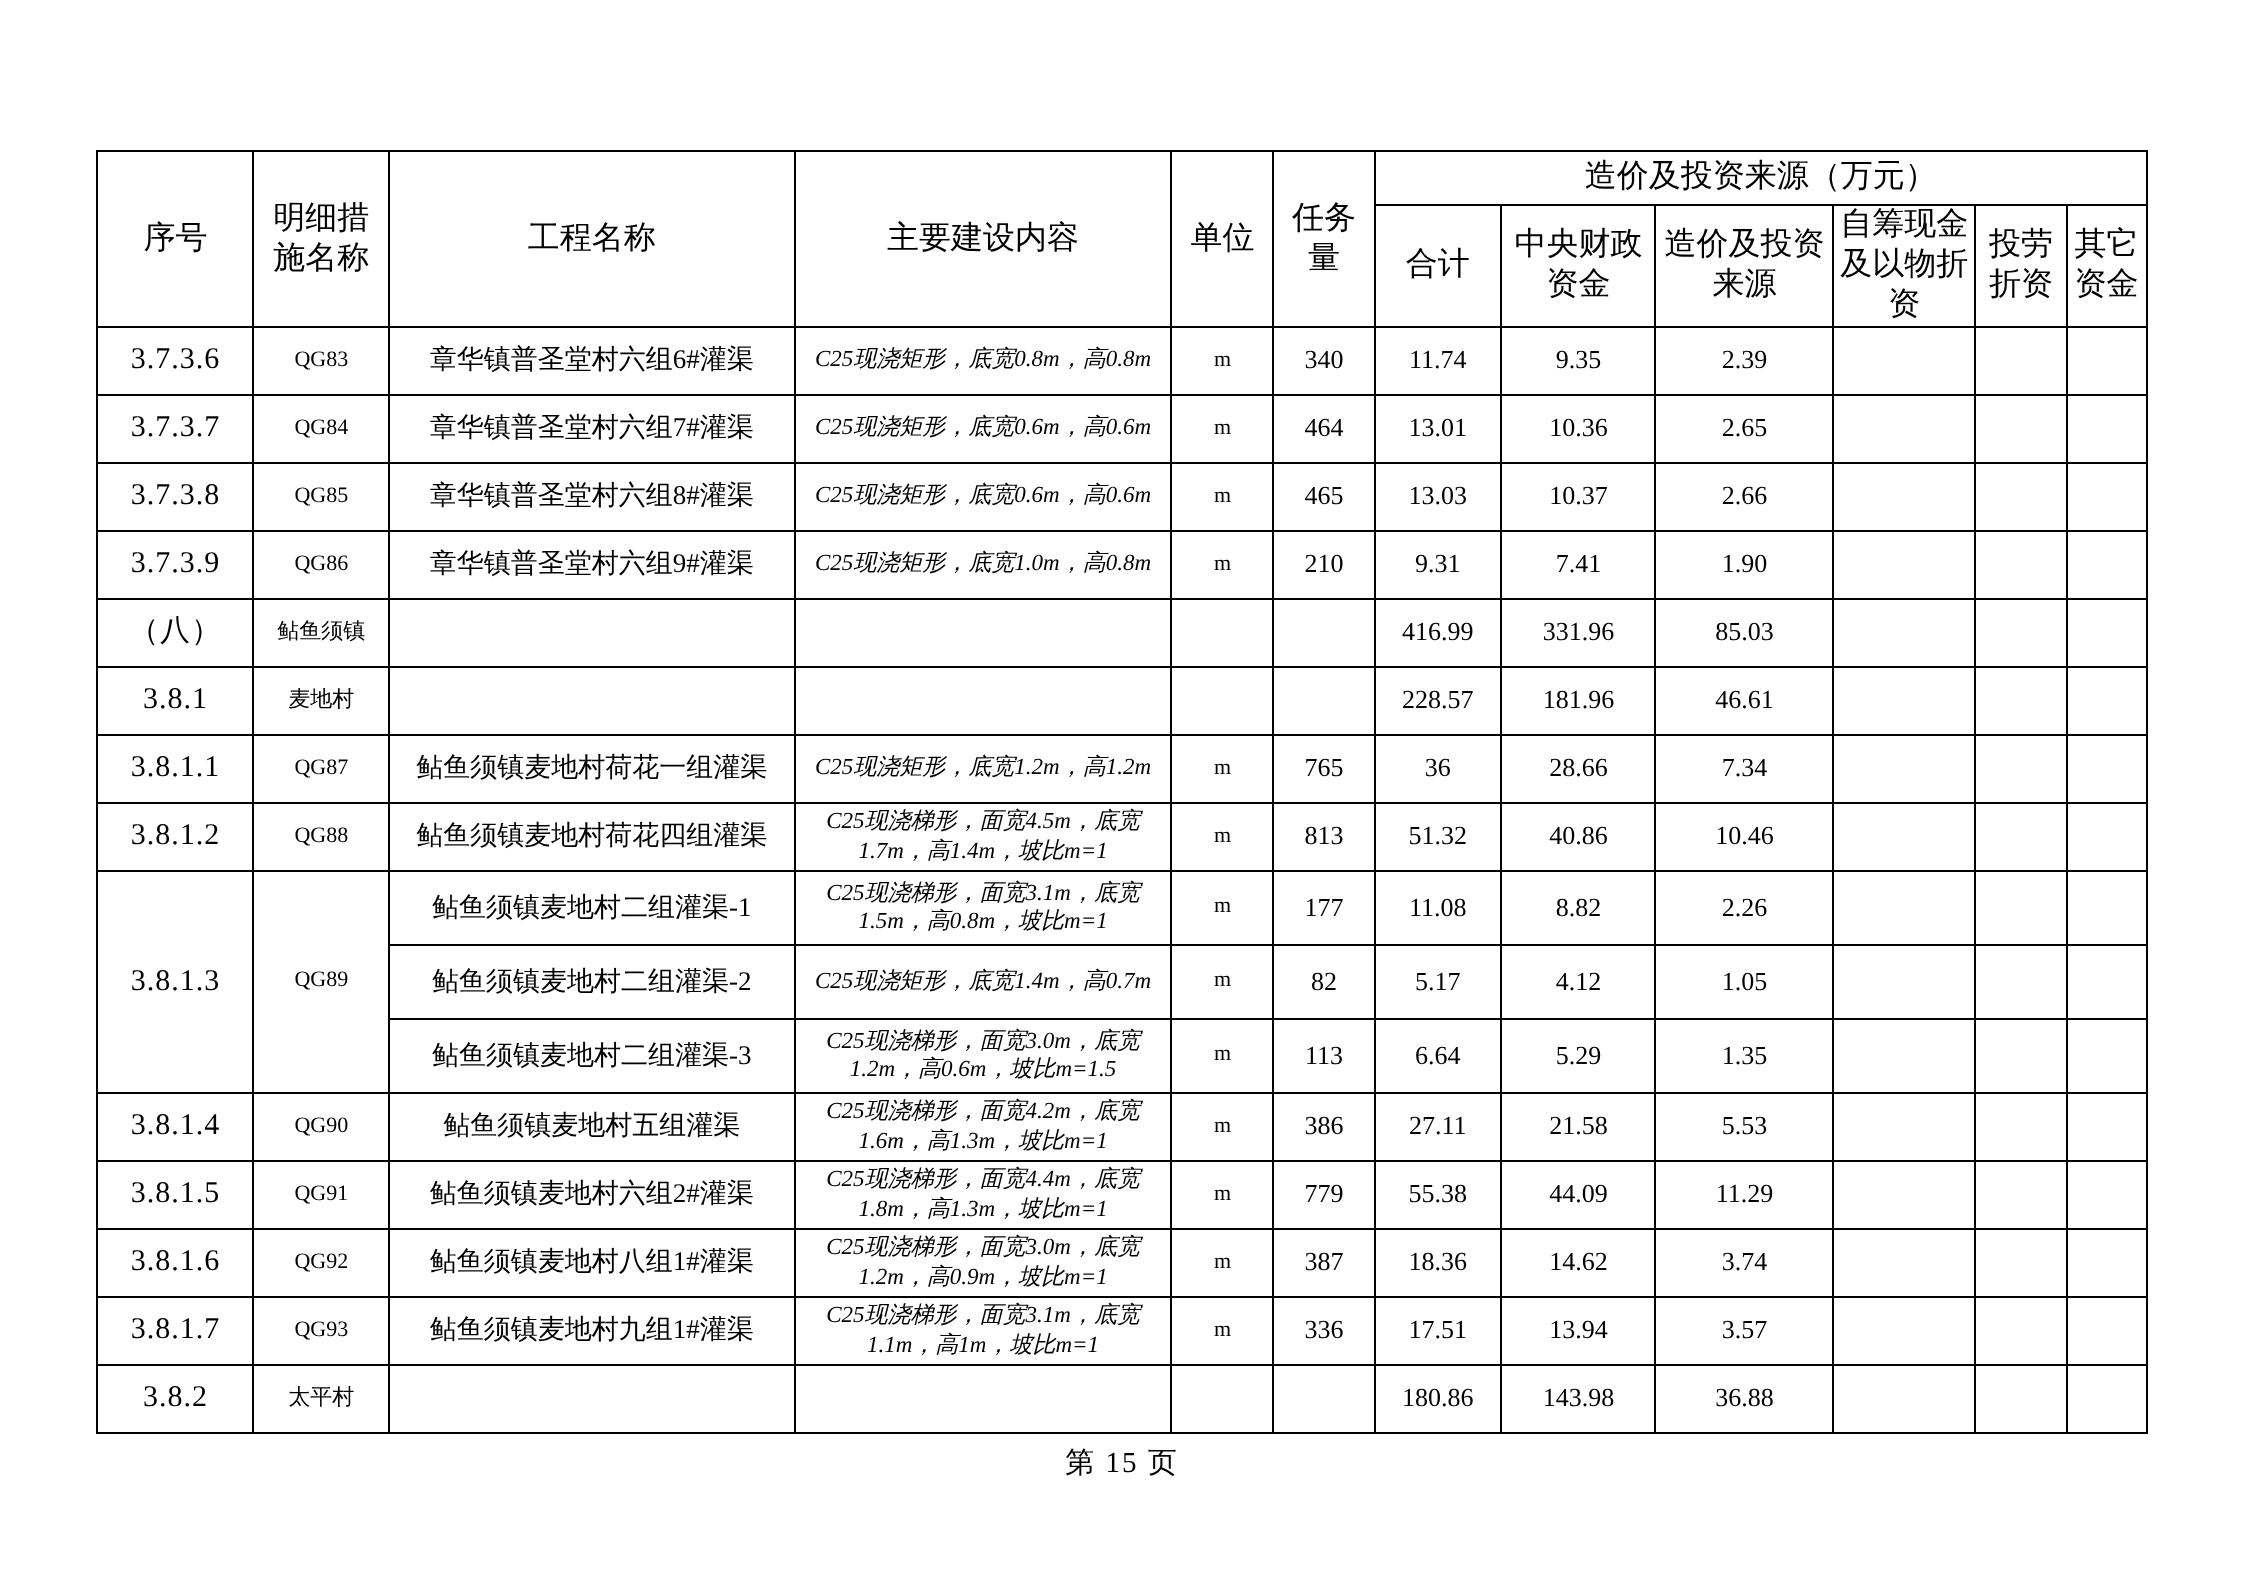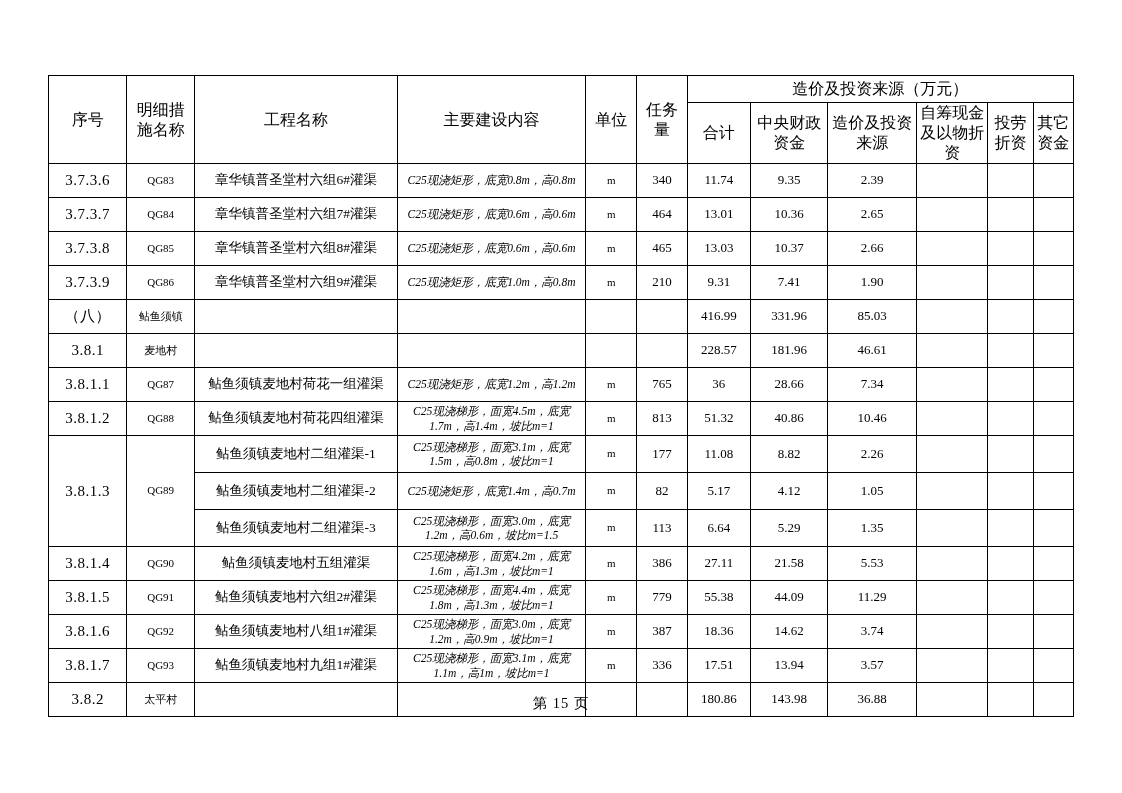--- a/index.html
+++ b/index.html
@@ -79,21 +79,21 @@
   td.seq {
     font-size: 15px;
     letter-spacing: 0.5px;
   }
   td.code {
     font-size: 11px;
   }
   .footer {
     position: absolute;
     left: 0;
-    top: 694px;
+    top: 722px;
     width: 1122px;
     text-align: center;
     font-size: 14.5px;
     letter-spacing: 1px;
   }
 </style>
 </head>
 <body>
 
 <div class="page">

